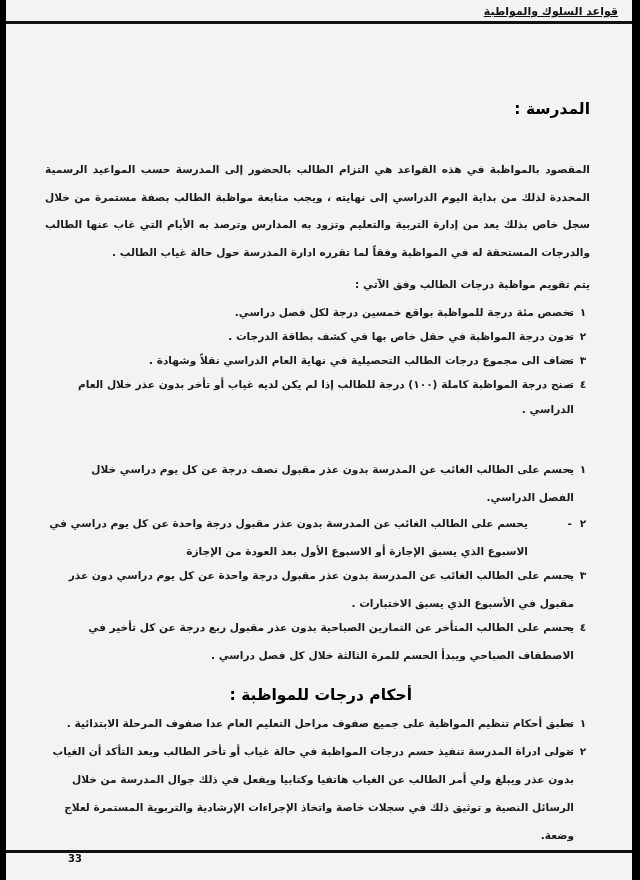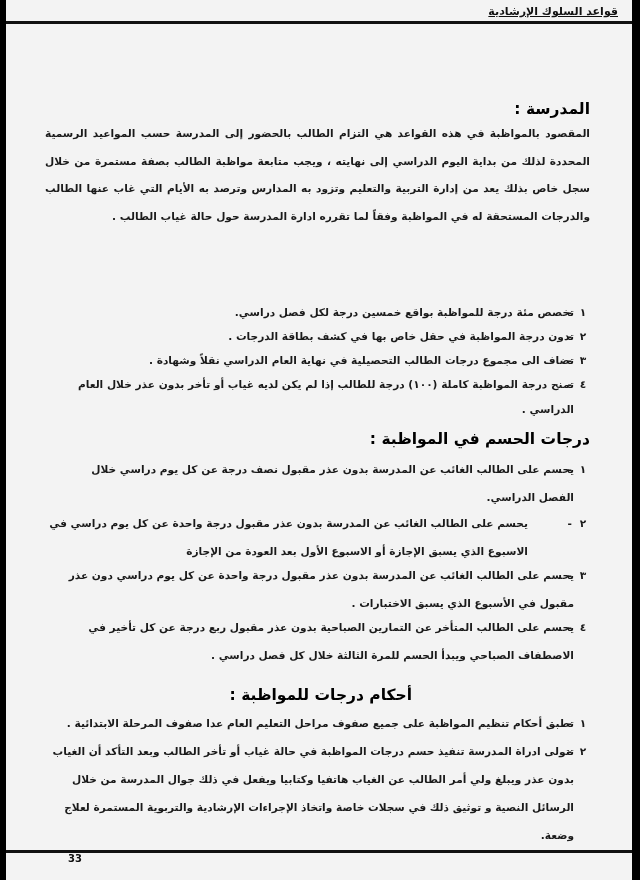--- a/index.html
+++ b/index.html
@@ -14,41 +14,42 @@
       font-size: 11px; font-weight: bold; text-decoration: underline; color: #111;
     }
     .hdr-rule { position: absolute; left: 0; right: 0; top: 21px; height: 3px; background: #111; }
     .main-title {
       position: absolute; left: 0; right: 0; top: 52px; text-align: center;
       font-size: 24px; font-weight: 900; color: #000; letter-spacing: 0.5px;
     }
     .sec-h { position: absolute; right: 42px; font-size: 15.5px; font-weight: bold; color: #000; }
     .para {
       position: absolute; right: 42px; width: 545px;
-      font-size: 10.6px; font-weight: bold; line-height: 27.5px; color: #1a1a1a; text-align: justify;
+      font-size: 10.6px; font-weight: bold; line-height: 27.5px; color: #1a1a1a; text-align: justify; margin-top: 36px;
     }
     .intro { position: absolute; right: 42px; font-size: 10.6px; font-weight: bold; color: #1a1a1a; }
     .item { position: absolute; font-size: 10.6px; font-weight: bold; color: #1a1a1a; line-height: 25px; }
     .item .num { position: absolute; right: 0; top: 0; width: 14px; text-align: center; }
     .item .dash { position: absolute; right: 18px; top: 0; }
     .item .txt { display: block; margin-right: 16px; }
     .ftr-rule { position: absolute; left: 0; right: 0; top: 850px; height: 3px; background: #111; }
     .pg-num { position: absolute; left: 62px; top: 853px; font-size: 10px; font-weight: bold; direction: rtl; }
   </style>
 </head>
 <body>
 
 <div class="page">
-  <div class="hdr-title">قواعد السلوك الإرشادية</div>
+  <div class="hdr-title">قواعد السلوك والمواطبة</div>
   <div class="hdr-rule"></div>
 
 
   <div class="sec-h" style="top:100px;">المدرسة :</div>
   <div class="para" style="top:120px;">المقصود بالمواظبة في هذه القواعد هي التزام الطالب بالحضور إلى المدرسة حسب المواعيد الرسمية المحددة لذلك من بداية اليوم الدراسي إلى نهايته ، ويجب متابعة مواظبة الطالب بصفة مستمرة من خلال سجل خاص بذلك يعد من إدارة التربية والتعليم وتزود به المدارس وترصد به الأيام التي غاب عنها الطالب والدرجات المستحقة له في المواظبة وفقاً لما تقرره ادارة المدرسة حول حالة غياب الطالب .</div>
 
+  <div class="intro" style="top:278px;">يتم تقويم مواظبة درجات الطالب وفق الآتي :</div>
 
   <div class="item" style="top:300px; right:42px; width:560px;">
     <span class="num">١</span>
     <span class="dash">-</span>
     <span class="txt">تخصص مئة درجة للمواظبة بواقع خمسين درجة لكل فصل دراسي.</span>
   </div>
   <div class="item" style="top:324px; right:42px; width:560px;">
     <span class="num">٢</span>
     <span class="dash">-</span>
     <span class="txt">تدون درجة المواظبة في حقل خاص بها في كشف بطاقة الدرجات .</span>
@@ -57,21 +58,20 @@
     <span class="num">٣</span>
     <span class="dash">-</span>
     <span class="txt">تضاف الى مجموع درجات الطالب التحصيلية في نهاية العام الدراسي نقلاً وشهادة .</span>
   </div>
   <div class="item" style="top:372px; right:42px; width:520px;">
     <span class="num">٤</span>
     <span class="dash">-</span>
     <span class="txt">تمنح درجة المواظبة كاملة (١٠٠) درجة للطالب إذا لم يكن لديه غياب أو تأخر بدون عذر خلال العام الدراسي .</span>
   </div>
 
-  <div class="sec-h" style="top:430px;">درجات الحسم في المواظبة :</div>
 
   <div class="item" style="top:455px; right:42px; width:525px; line-height:28px;">
     <span class="num">١</span>
     <span class="dash">-</span>
     <span class="txt">يحسم على الطالب الغائب عن المدرسة بدون عذر مقبول نصف درجة عن كل يوم دراسي خلال الفصل الدراسي.</span>
   </div>
   <div class="item" style="top:509px; right:42px; width:545px; line-height:28px;">
     <span class="num">٢</span>
     <span class="dash">-</span>
     <span class="txt" style="margin-right:62px;">يحسم على الطالب الغائب عن المدرسة بدون عذر مقبول  درجة واحدة عن كل يوم دراسي في الاسبوع الذي يسبق الإجازة أو الاسبوع الأول بعد العودة من الإجازة</span>

